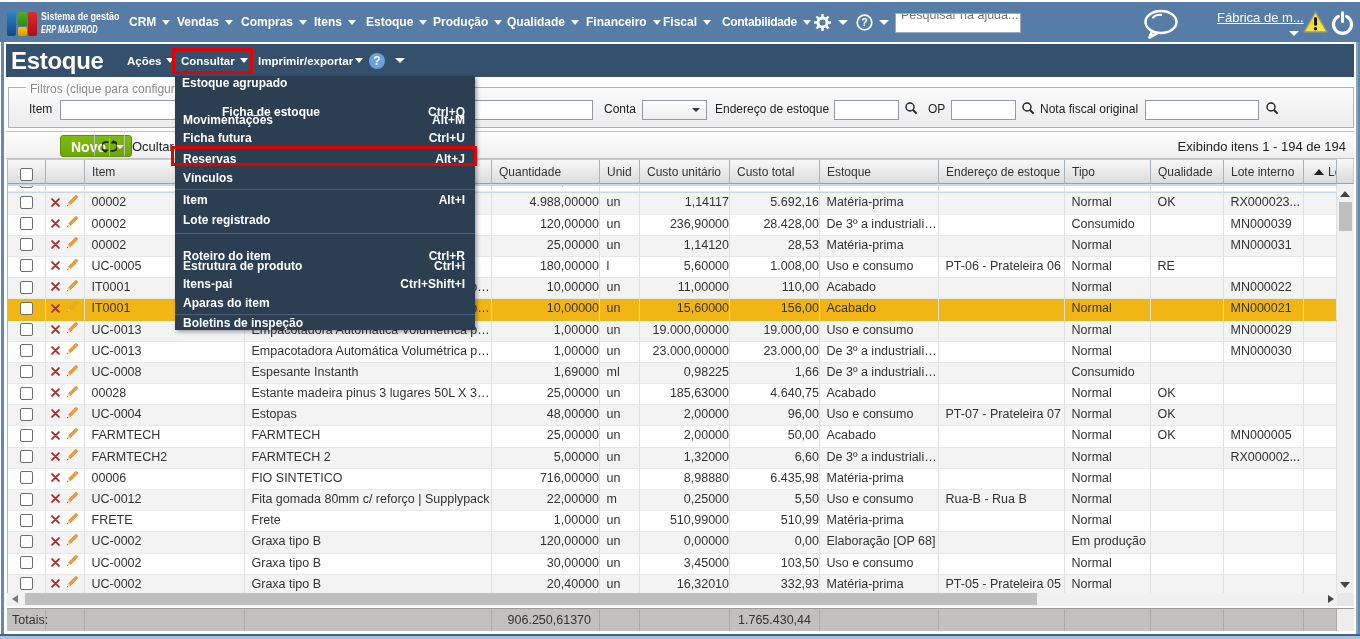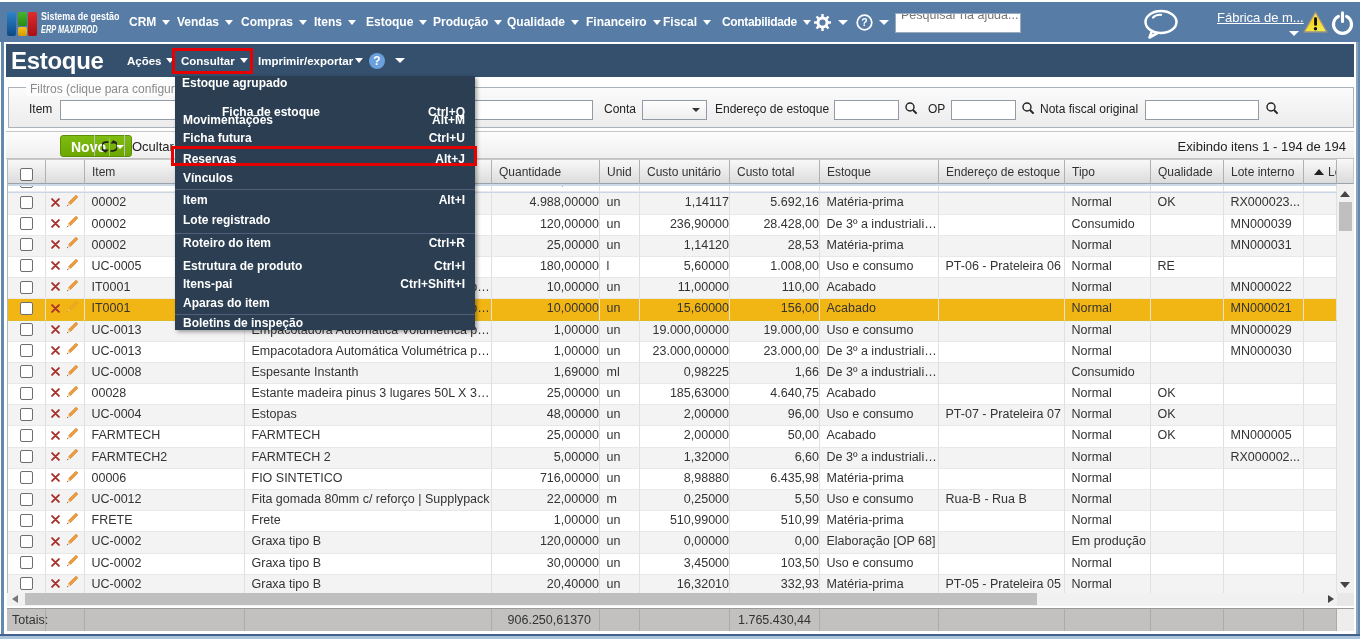--- a/index.html
+++ b/index.html
@@ -825,21 +825,21 @@
         <span class="mkey"></span>
       </div>
 <div class="mitem" style="top:115.1px;">
         <span>Item</span>
         <span class="mkey">Alt+I</span>
       </div>
 <div class="mitem" style="top:134.3px;">
         <span>Lote registrado</span>
         <span class="mkey"></span>
       </div>
-<div class="mitem" style="top:158px;gap:27px;">
+<div class="mitem" style="top:171px;gap:27px;">
         <span>Roteiro do item</span>
         <span class="mkey">Ctrl+R</span>
       </div>
 <div class="mitem" style="top:180.8px;">
         <span>Estrutura de produto</span>
         <span class="mkey">Ctrl+I</span>
       </div>
 <div class="mitem" style="top:218.2px;">
         <span>Aparas do item</span>
         <span class="mkey"></span>

